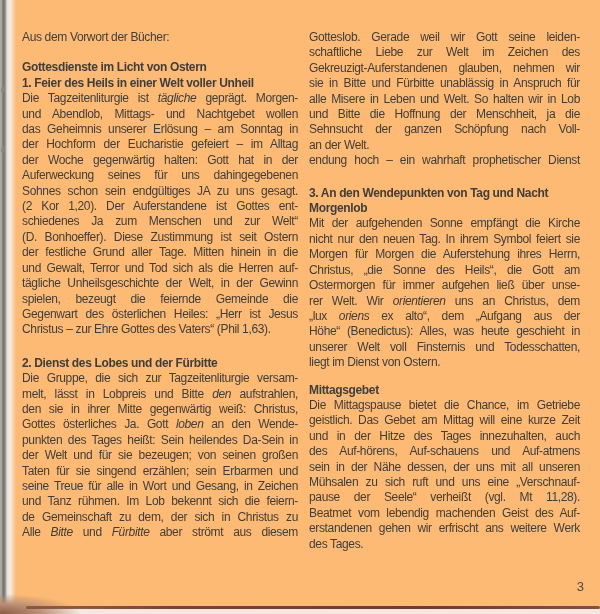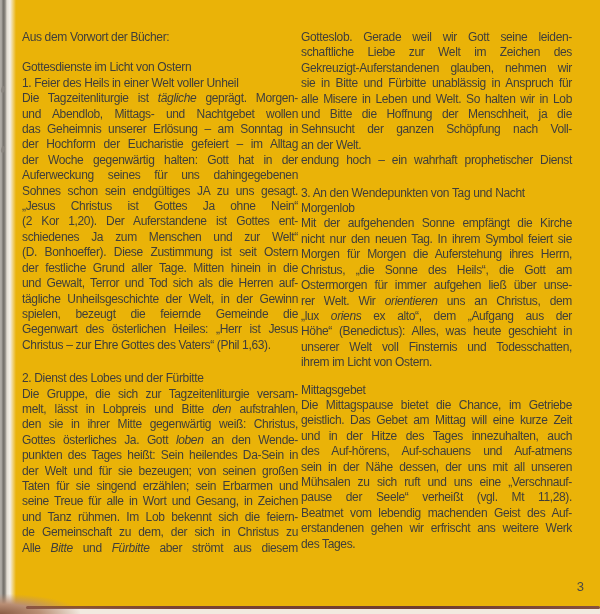--- a/index.html
+++ b/index.html
@@ -1,20 +1,20 @@
 <!DOCTYPE html>
 <html lang="de"><head>
 <meta charset="utf-8">
 <style>
   html, body { margin: 0; padding: 0; background: #e8e8e8; }
   .page {
     position: relative;
     width: 600px;
     height: 614px;
-    background: #eab308;
+    background: #fdba74;
     font-family: "Liberation Sans", sans-serif;
     color: #3f3e3c;
     overflow: hidden;
   }
   
   .gutter {
     position: absolute; left: 0; top: 0; height: 100%; width: 16px;
     background: linear-gradient(90deg,
       #b2aea8 0px, #a29e98 2px, #716d68 3px, #8a867f 5px,
       #e4ded4 7px, #f4f0e8 10px, rgba(252,251,248,0) 16px);
@@ -37,30 +37,30 @@
       #8a5c44 0%, #b98e74 35%, rgba(246,240,232,0) 72%);
   }
   .bottom-line {
     position: absolute; left: 26px; right: 0; bottom: 5px; height: 3px;
     border-radius: 2px;
     background: linear-gradient(90deg,
       rgba(123,67,52,0.75) 0%, #7b4334 25%, #6f3c2f 70%, #86503f 100%);
   }
   .col { position: absolute; top: 30px; }
   .col-left  { left: 22px;  width: 276px; }
-  .col-right { left: 301px; width: 271px; }
+  .col-right { left: 309px; width: 271px; }
   .line {
     font-size: 12px;
     line-height: 15.4px;
     letter-spacing: -0.35px;
     text-align: justify;
     text-align-last: left;
   }
   .line.just { text-align-last: justify; }
-  .heading .line { font-weight: 400; text-align-last: left; }
+  .heading .line { font-weight: 700; text-align-last: left; }
   .page-number {
     position: absolute; top: 579px; right: 16px;
     font-size: 13px; color: #4a4a48; letter-spacing: 0;
   }
 </style>
 </head>
 <body>
 
 <div class="page">
   <div class="gutter"></div>
@@ -77,21 +77,20 @@
         <div class="line">1. Feier des Heils in einer Welt voller Unheil</div>
       </div>
       <div class="block para">
         <div class="line just">Die Tagzeitenliturgie ist <i>tägliche</i> geprägt. Morgen-</div>
         <div class="line just">und Abendlob, Mittags- und Nachtgebet wollen</div>
         <div class="line just">das Geheimnis unserer Erlösung – am Sonntag in</div>
         <div class="line just">der Hochform der Eucharistie gefeiert – im Alltag</div>
         <div class="line just">der Woche gegenwärtig halten: Gott hat in der</div>
         <div class="line just">Auferweckung seines für uns dahingegebenen</div>
         <div class="line just">Sohnes schon sein endgültiges JA zu uns gesagt.</div>
-        <div class="line just">„Jesus Christus ist Gottes Ja ohne Nein“</div>
         <div class="line just">(2 Kor 1,20). Der Auferstandene ist Gottes ent-</div>
         <div class="line just">schiedenes Ja zum Menschen und zur Welt“</div>
         <div class="line just">(D. Bonhoeffer). Diese Zustimmung ist seit Ostern</div>
         <div class="line just">der festliche Grund aller Tage. Mitten hinein in die</div>
         <div class="line just">und Gewalt, Terror und Tod sich als die Herren auf-</div>
         <div class="line just">tägliche Unheilsgeschichte der Welt, in der Gewinn</div>
         <div class="line just">spielen, bezeugt die feiernde Gemeinde die</div>
         <div class="line just">Gegenwart des österlichen Heiles: „Herr ist Jesus</div>
         <div class="line">Christus – zur Ehre Gottes des Vaters“ (Phil 1,63).</div>
       </div>
@@ -133,21 +132,21 @@
       <div class="block para">
         <div class="line just">Mit der aufgehenden Sonne empfängt die Kirche</div>
         <div class="line just">nicht nur den neuen Tag. In ihrem Symbol feiert sie</div>
         <div class="line just">Morgen für Morgen die Auferstehung ihres Herrn,</div>
         <div class="line just">Christus, „die Sonne des Heils“, die Gott am</div>
         <div class="line just">Ostermorgen für immer aufgehen ließ über unse-</div>
         <div class="line just">rer Welt. Wir <i>orientieren</i> uns an Christus, dem</div>
         <div class="line just">„lux <i>oriens</i> ex alto“, dem „Aufgang aus der</div>
         <div class="line just">Höhe“ (Benedictus): Alles, was heute geschieht in</div>
         <div class="line just">unserer Welt voll Finsternis und Todesschatten,</div>
-        <div class="line">ihrem im Licht von Ostern.</div>
+        <div class="line">liegt im Dienst von Ostern.</div>
       </div>
       <div class="gap" style="height: 12px;"></div>
       <div class="block heading">
         <div class="line">Mittagsgebet</div>
       </div>
       <div class="block para">
         <div class="line just">Die Mittagspause bietet die Chance, im Getriebe</div>
         <div class="line just">geistlich. Das Gebet am Mittag will eine kurze Zeit</div>
         <div class="line just">und in der Hitze des Tages innezuhalten, auch</div>
         <div class="line just">des Auf-hörens, Auf-schauens und Auf-atmens</div>

